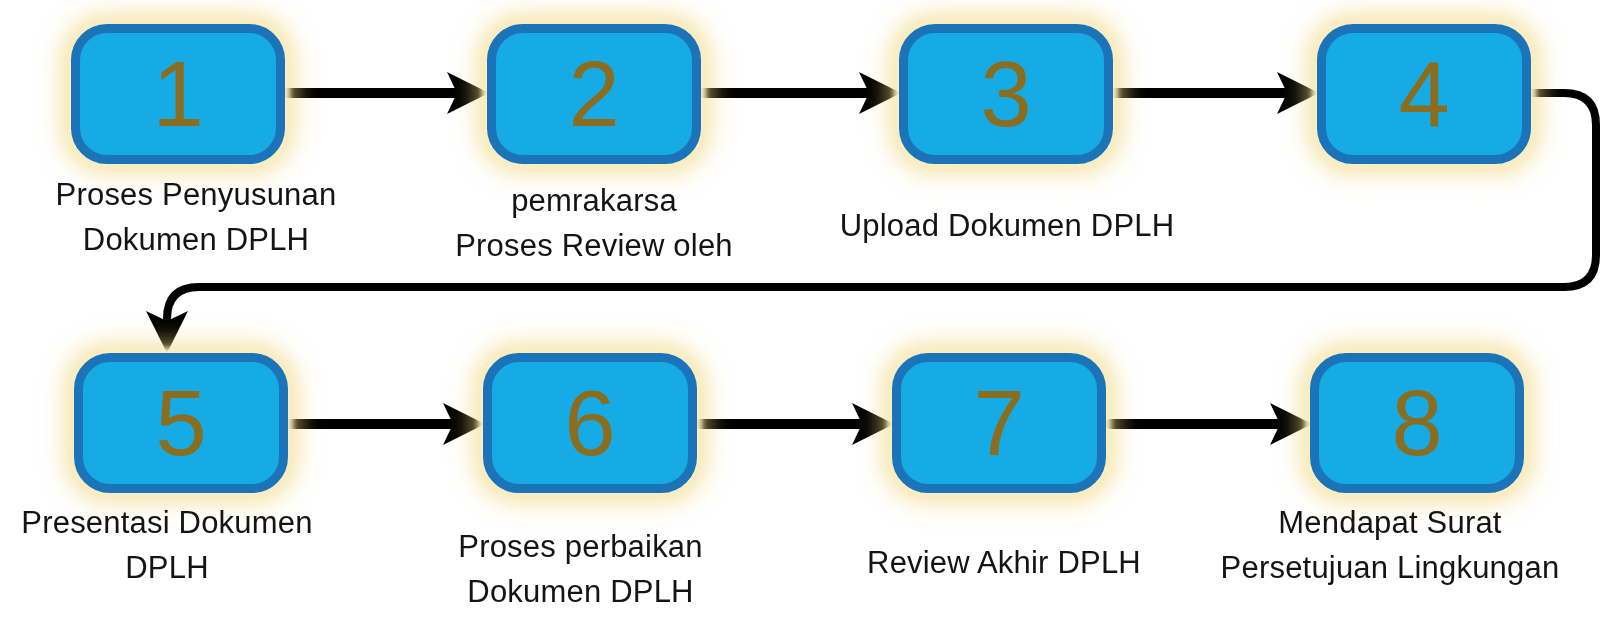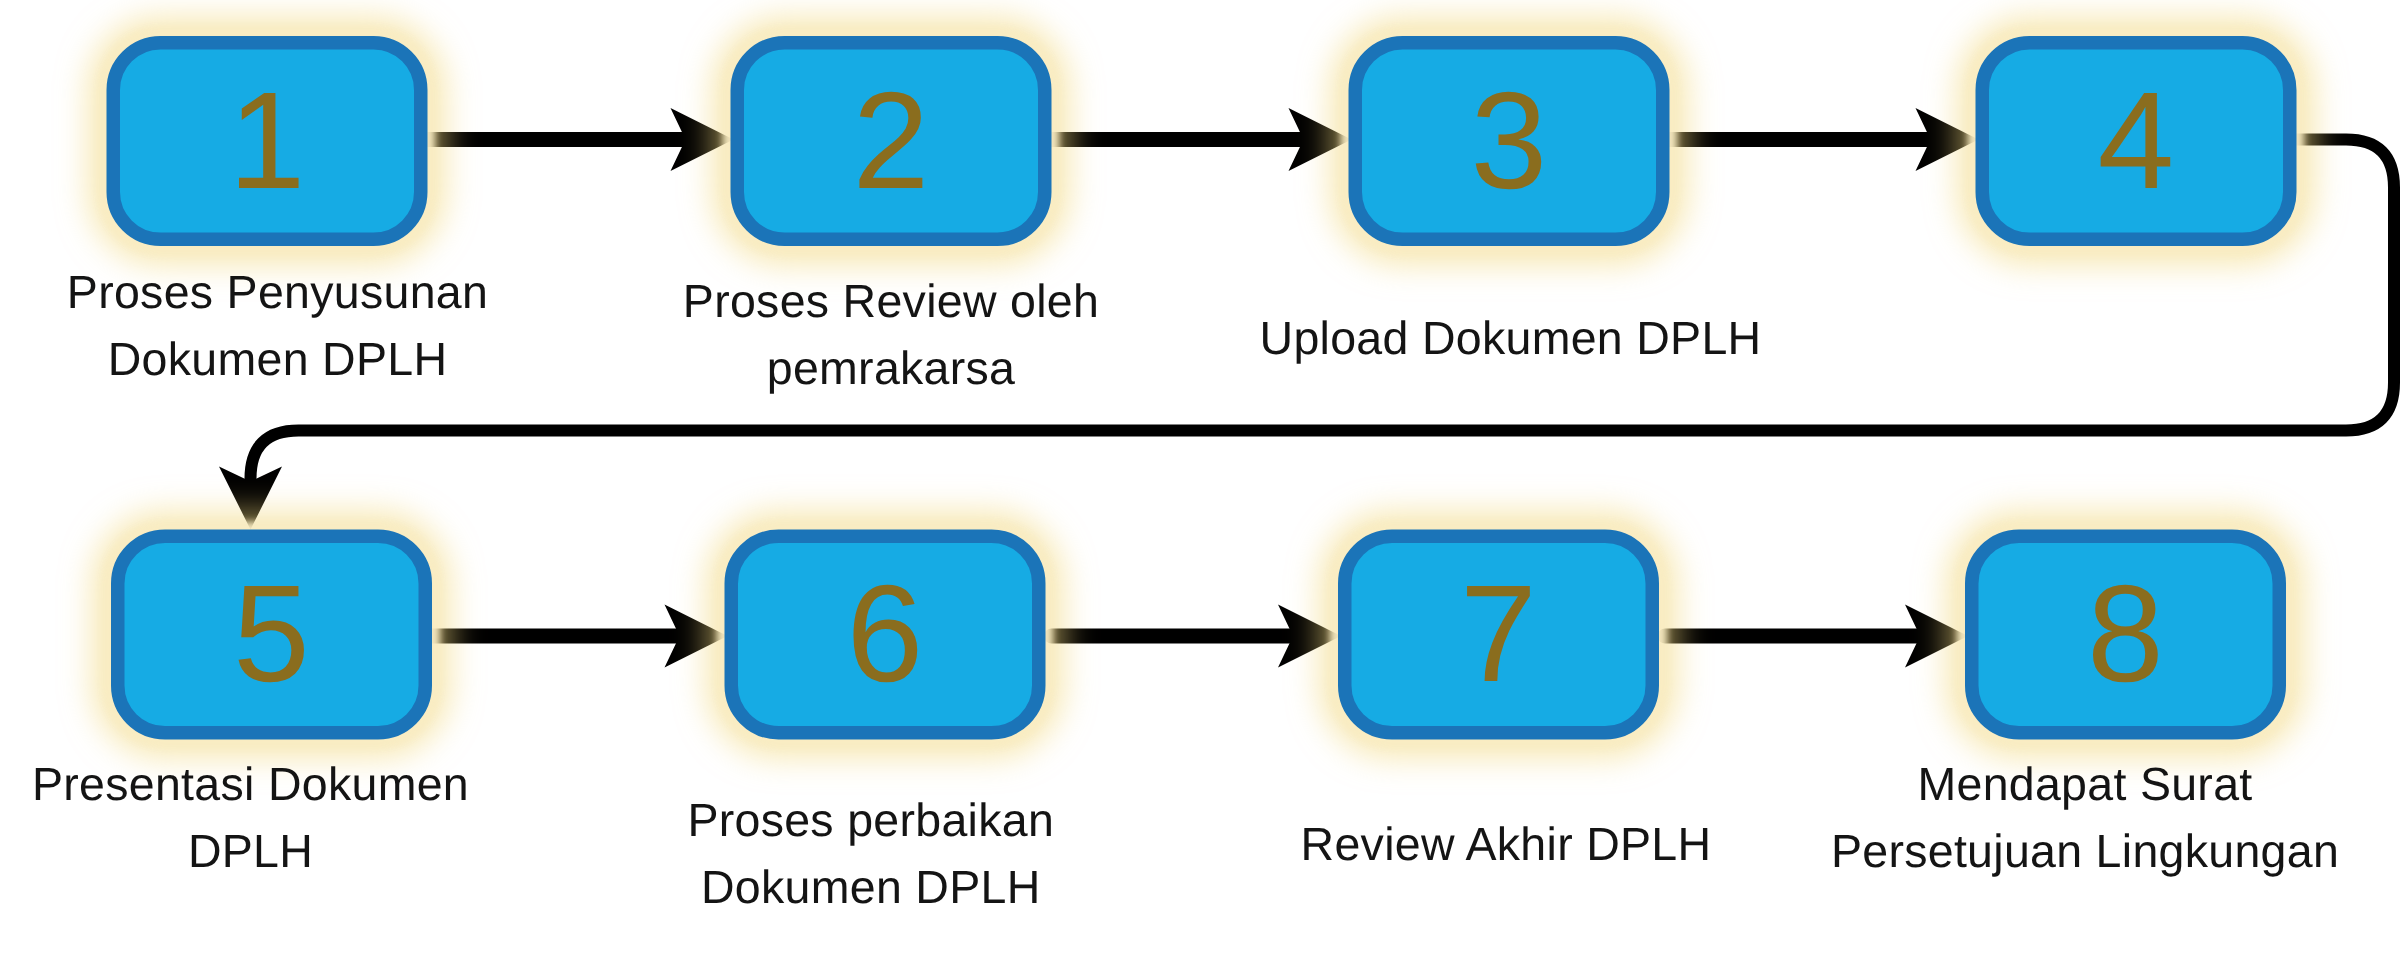--- a/index.html
+++ b/index.html
@@ -36,21 +36,21 @@
     white-space:nowrap;
   }
   .label div{white-space:nowrap;}
   
   .b1{left:71px;top:24px;}  .b2{left:487px;top:24px;}
   .b3{left:899px;top:24px;} .b4{left:1317px;top:24px;}
   
   .b5{left:74px;top:353px;} .b6{left:483px;top:353px;}
   .b7{left:892px;top:353px;} .b8{left:1310px;top:353px;}
   
-  .l1{left:30px;  top:172px; width:310px;}
+  .l1{left:41px;  top:172px; width:310px;}
   .l2{left:438px; top:178px; width:312px;}
   .l3{left:816px; top:203px; width:382px;}
   .l4{left:1268px;top:178px; width:312px;}
   .l5{left:12px;  top:500px; width:310px;}
   .l6{left:428px; top:524px; width:305px;}
   .l7{left:808px; top:540px; width:392px;}
   .l8{left:1166px;top:500px; width:448px;}
   .arrow-layer{
     position:absolute;left:0;top:0;width:1600px;height:640px;
     pointer-events:none;
@@ -118,22 +118,22 @@
   </div>
   <div class="box b8">
     <span class="num">8</span>
   </div>
 
   <div class="label l1">
     <div>Proses Penyusunan</div>
     <div>Dokumen DPLH</div>
   </div>
   <div class="label l2">
+    <div>pemrakarsa</div>
     <div>Proses Review oleh</div>
-    <div>pemrakarsa</div>
   </div>
   <div class="label l3">
     <div>Upload Dokumen DPLH</div>
   </div>
   <div class="label l5">
     <div>Presentasi Dokumen</div>
     <div>DPLH</div>
   </div>
   <div class="label l6">
     <div>Proses perbaikan</div>

